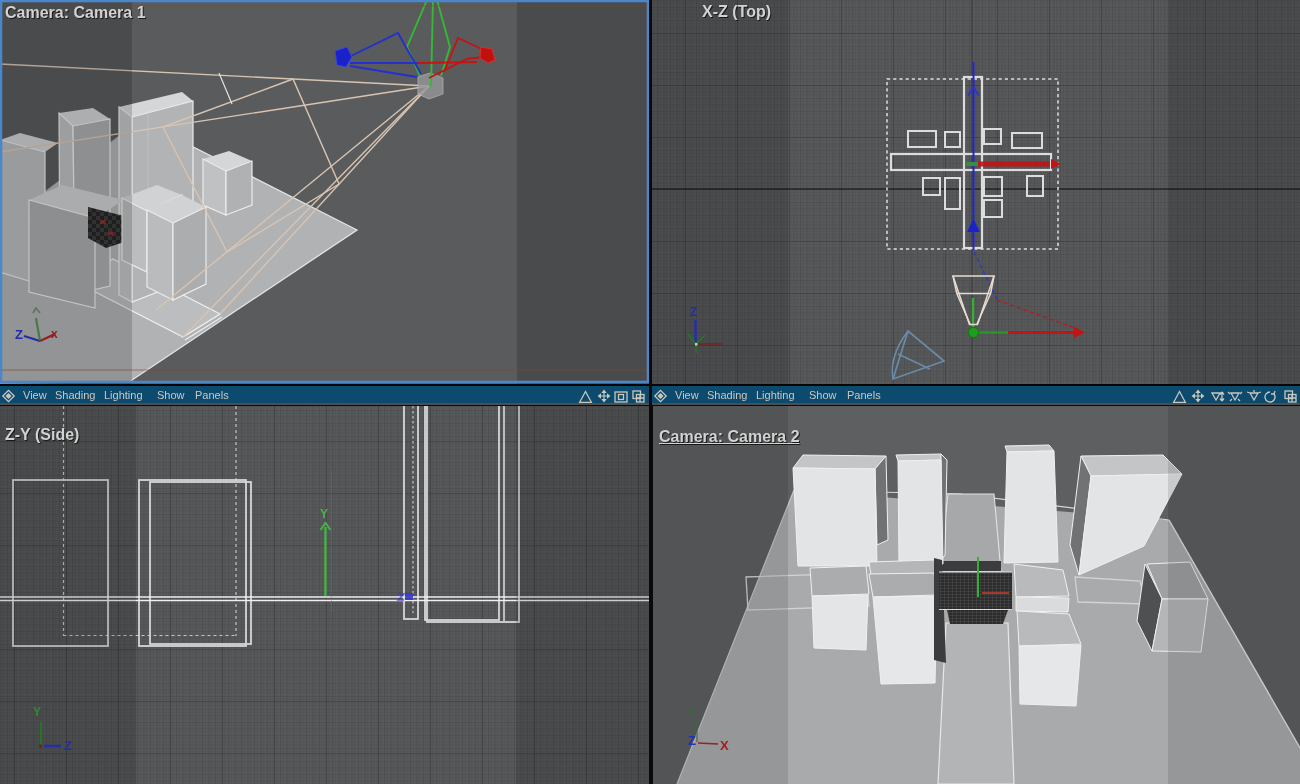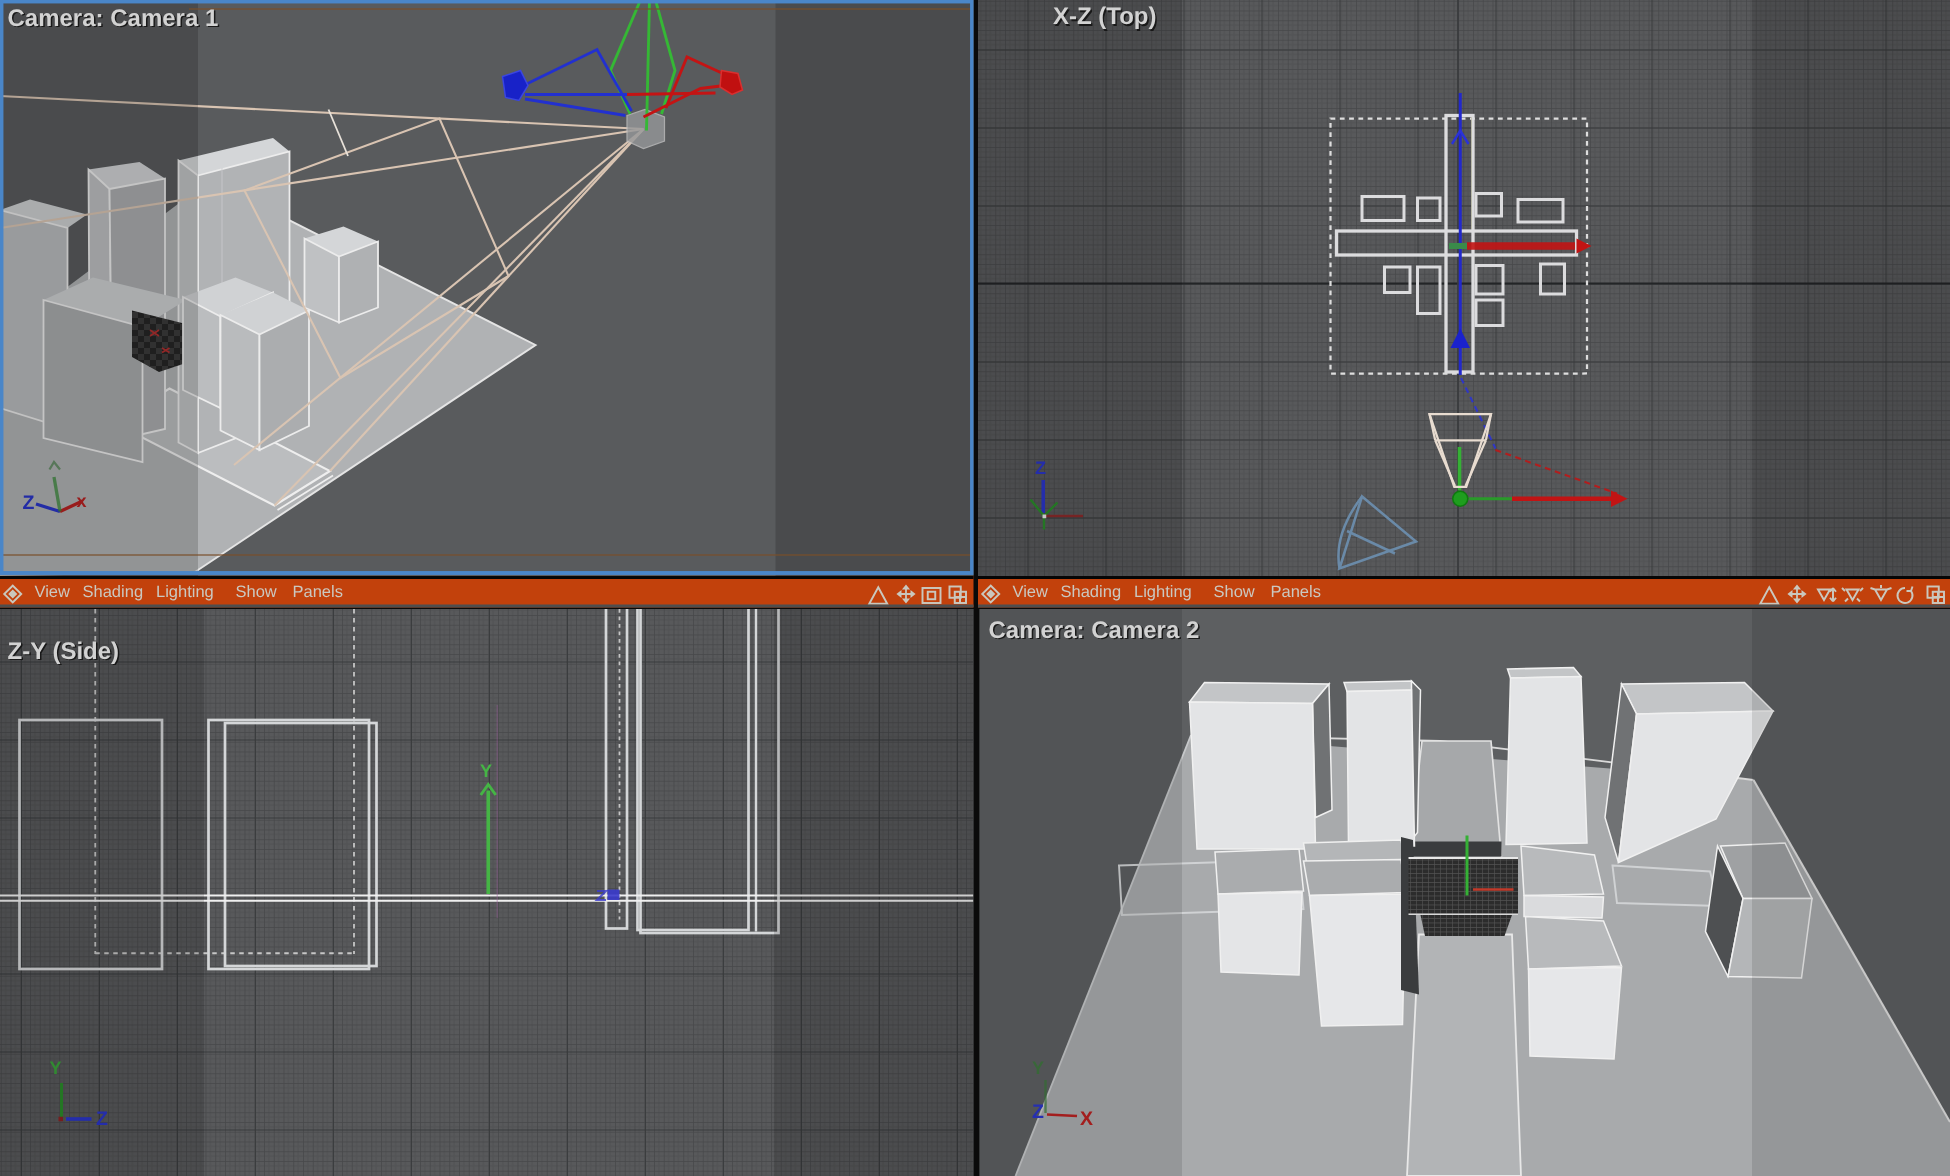--- a/index.html
+++ b/index.html
@@ -1,19 +1,19 @@
 <!DOCTYPE html>
 <html><head>
 <meta charset="utf-8">
 <style>
 html,body{margin:0;padding:0;background:#000;}
 #page{position:relative;width:1300px;height:784px;overflow:hidden;background:#0a0a0a;font-family:"Liberation Sans",sans-serif;}
 .vp{position:absolute;overflow:hidden;}
 .vplabel{position:absolute;font-weight:bold;font-size:16px;color:#d2d2d2;text-shadow:1px 1px 0 rgba(20,20,20,.9);letter-spacing:0px;}
-.tb{position:absolute;top:384px;height:21px;background:#c2410c;border-top:2px solid #060606;box-sizing:border-box;}
+.tb{position:absolute;top:384px;height:21px;background:#0c4a6e;border-top:2px solid #060606;box-sizing:border-box;}
 .tb .menus{position:absolute;top:3px;left:0;font-size:11px;color:#cbc8c0;}
 .tb .menus span{position:absolute;top:0;white-space:nowrap;}
 .tbedge{position:absolute;top:403px;height:2px;background:#4e4e4e;}
 </style>
 </head>
 <body>
 <div id="page">
 
 <div class="vp" id="vp1" style="left:0;top:0;width:649px;height:384px;background:#595b5d;">
 <svg width="649" height="384" viewBox="0 0 649 384">
@@ -363,16 +363,16 @@
 
  <text x="688" y="716" fill="#3a7a3a" font-size="12" font-weight="bold" font-family="Liberation Sans,sans-serif" opacity=".8">Y</text>
  <line x1="697" y1="720" x2="697" y2="742" stroke="#3a7a3a" stroke-width="1.6" opacity=".7"></line>
  <text x="688" y="745" fill="#2a35c8" font-size="13" font-weight="bold" font-family="Liberation Sans,sans-serif">Z</text>
  <line x1="698" y1="743" x2="718" y2="744" stroke="#b82222" stroke-width="1.6"></line>
  <text x="720" y="750" fill="#b82222" font-size="13" font-weight="bold" font-family="Liberation Sans,sans-serif">X</text>
 
  <rect x="653" y="406" width="135" height="378" fill="#000000" opacity="0.11"></rect>
  <rect x="1168" y="406" width="132" height="378" fill="#000000" opacity="0.11"></rect>
 </svg>
-<div class="vplabel" style="left:6px;top:6px;">Camera: Camera 2</div>
+<div class="vplabel" style="left:6px;top:22px;text-decoration:underline;">Camera: Camera 2</div>
 </div>
 
 </div>
 
 </body></html>

